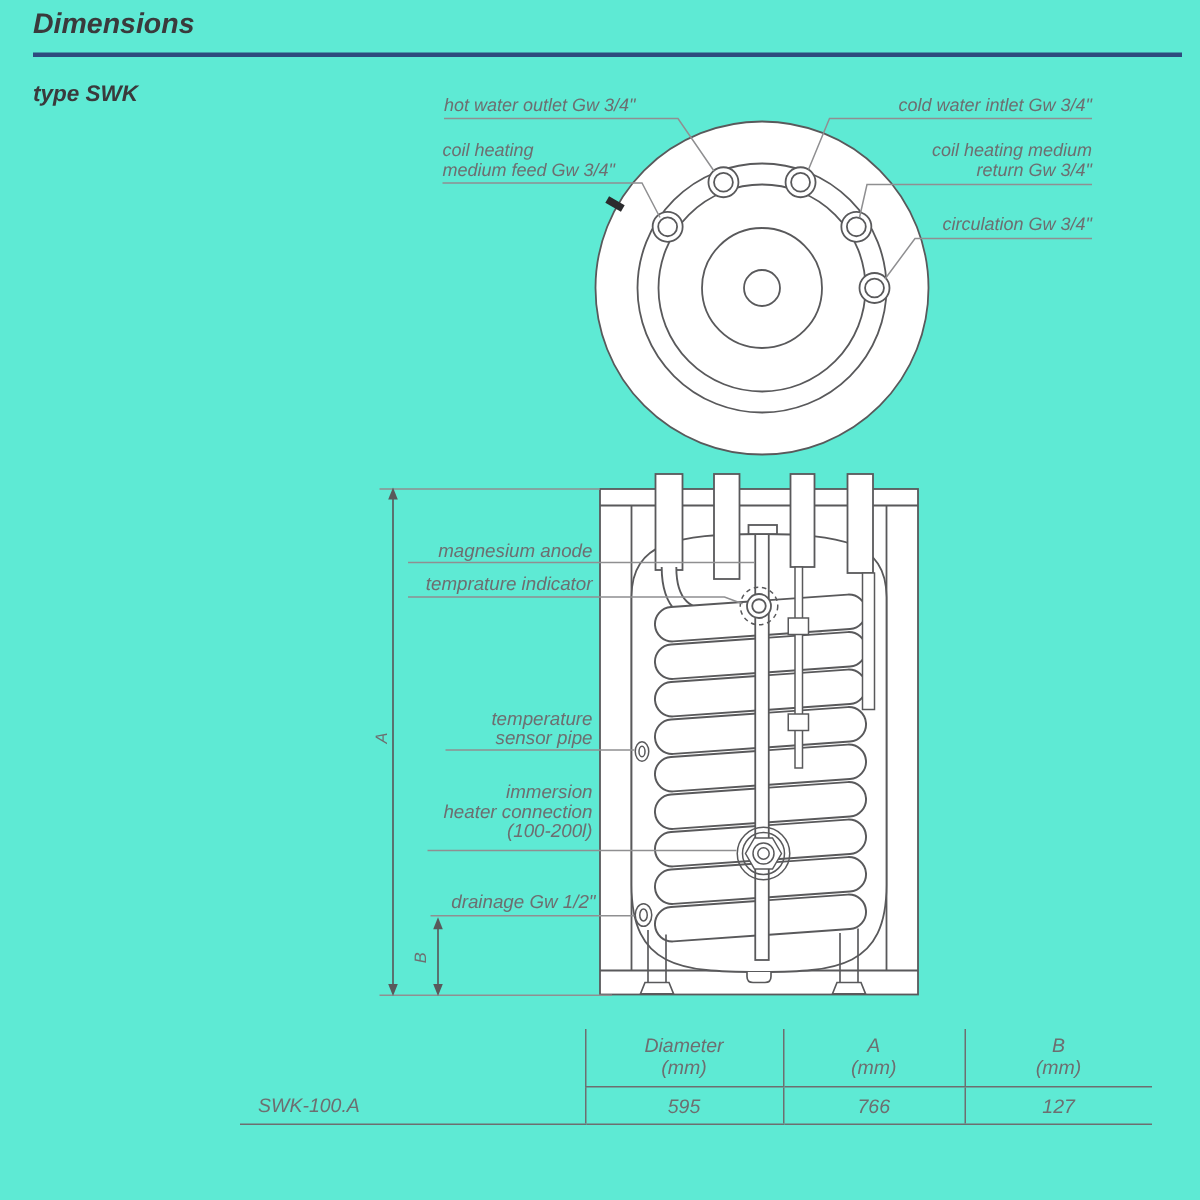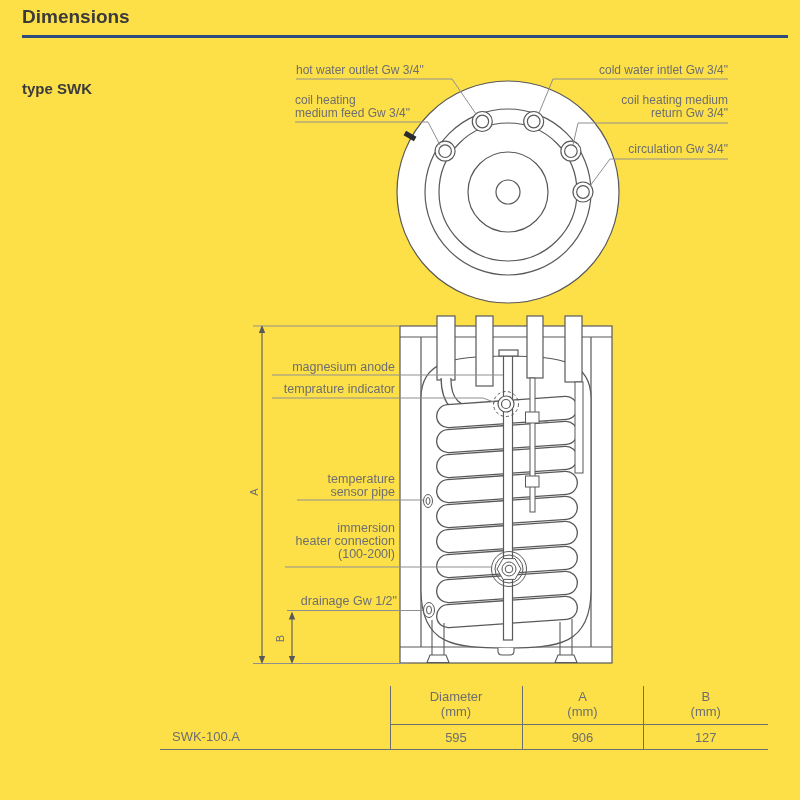--- a/index.html
+++ b/index.html
@@ -1,20 +1,20 @@
 <!DOCTYPE html>
 <html><head>
 <meta charset="utf-8">
 <style>
   html,body{margin:0;padding:0;background:#ffffff;}
-  #page{position:relative;width:800px;height:800px;background:#fde047;overflow:hidden;
-        font-family:"Liberation Sans", sans-serif;}
+  #page{position:relative;width:800px;height:800px;background:#5eead4;overflow:hidden;
+        font-family:"Liberation Sans", sans-serif;font-style:italic;}
   .title{position:absolute;left:22px;top:6px;font-size:19px;font-weight:bold;color:#3a3a3c;}
   .rule{position:absolute;left:22px;top:35px;width:766px;height:3px;background:#2e4b7e;}
-  .subtitle{position:absolute;left:22px;top:54px;font-size:15px;font-weight:bold;color:#3a3a3c;margin-top:26px;}
+  .subtitle{position:absolute;left:22px;top:54px;font-size:15px;font-weight:bold;color:#3a3a3c;}
   svg{position:absolute;left:0;top:0;}
   svg text{font-family:"Liberation Sans", sans-serif;fill:#6d6e70;}
   .lbl{font-size:12px;}
   .lbl2{font-size:12.5px;}
   .dim{font-size:11px;}
   #dimtable{position:absolute;left:160px;top:686px;width:608px;border-collapse:collapse;
             table-layout:fixed;font-size:13px;color:#6d6e70;}
   #dimtable td,#dimtable th{padding:0;font-weight:normal;text-align:center;vertical-align:middle;}
   #dimtable col.c1{width:230px;} #dimtable col.c2{width:132px;}
   #dimtable col.c3{width:121px;} #dimtable col.c4{width:125px;}
@@ -219,19 +219,19 @@
         <th class="vline">
           <div>B</div>
           <div>(mm)</div>
         </th>
       </tr>
     </thead>
     <tbody>
       <tr>
         <td class="model">SWK-100.A</td>
         <td class="vline">595</td>
-        <td class="vline">906</td>
+        <td class="vline">766</td>
         <td class="vline">127</td>
       </tr>
     </tbody>
   </table>
 
 </div>
 
 </body></html>

